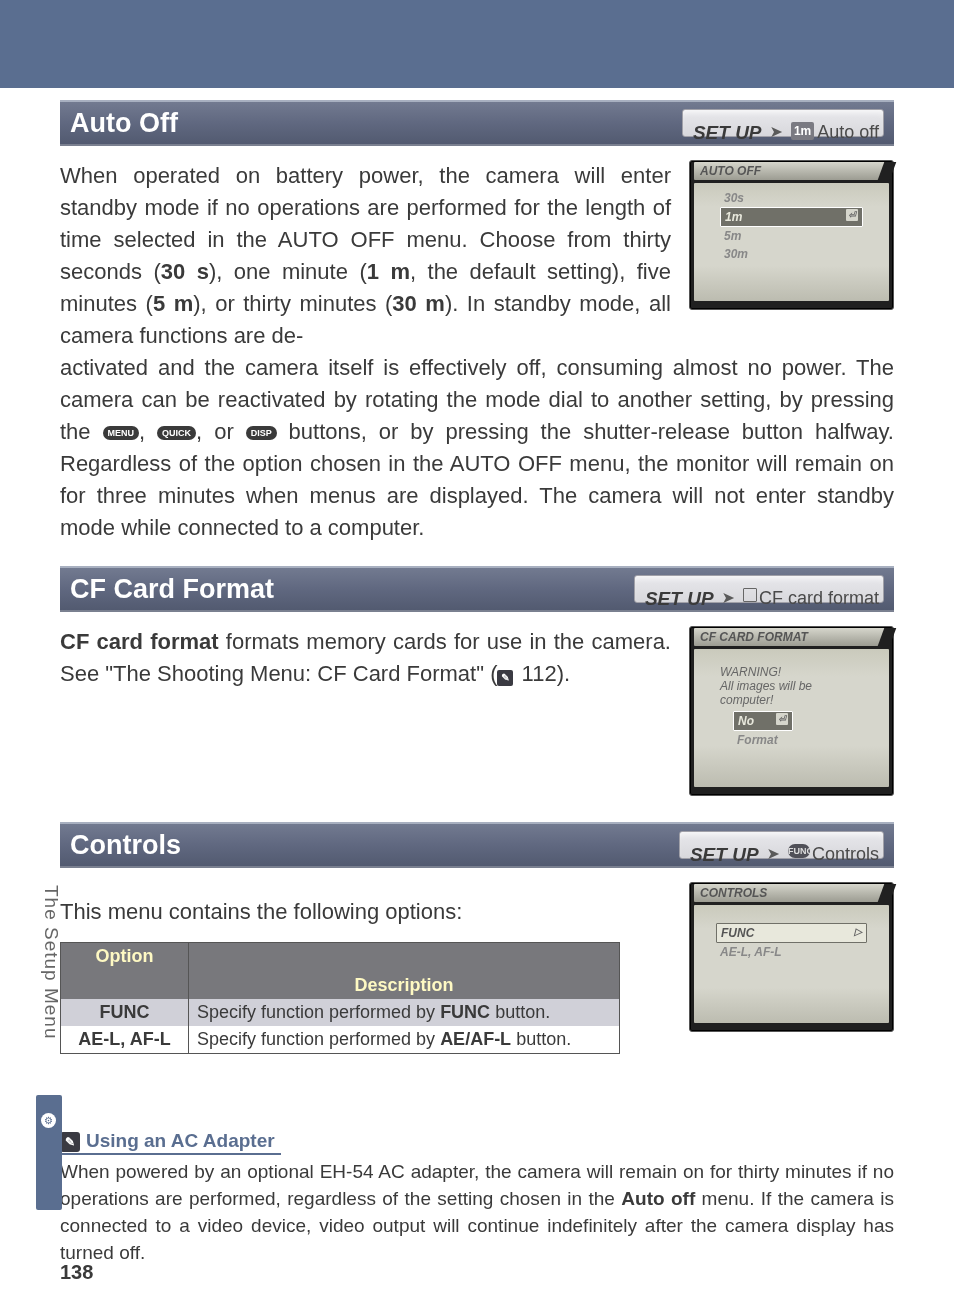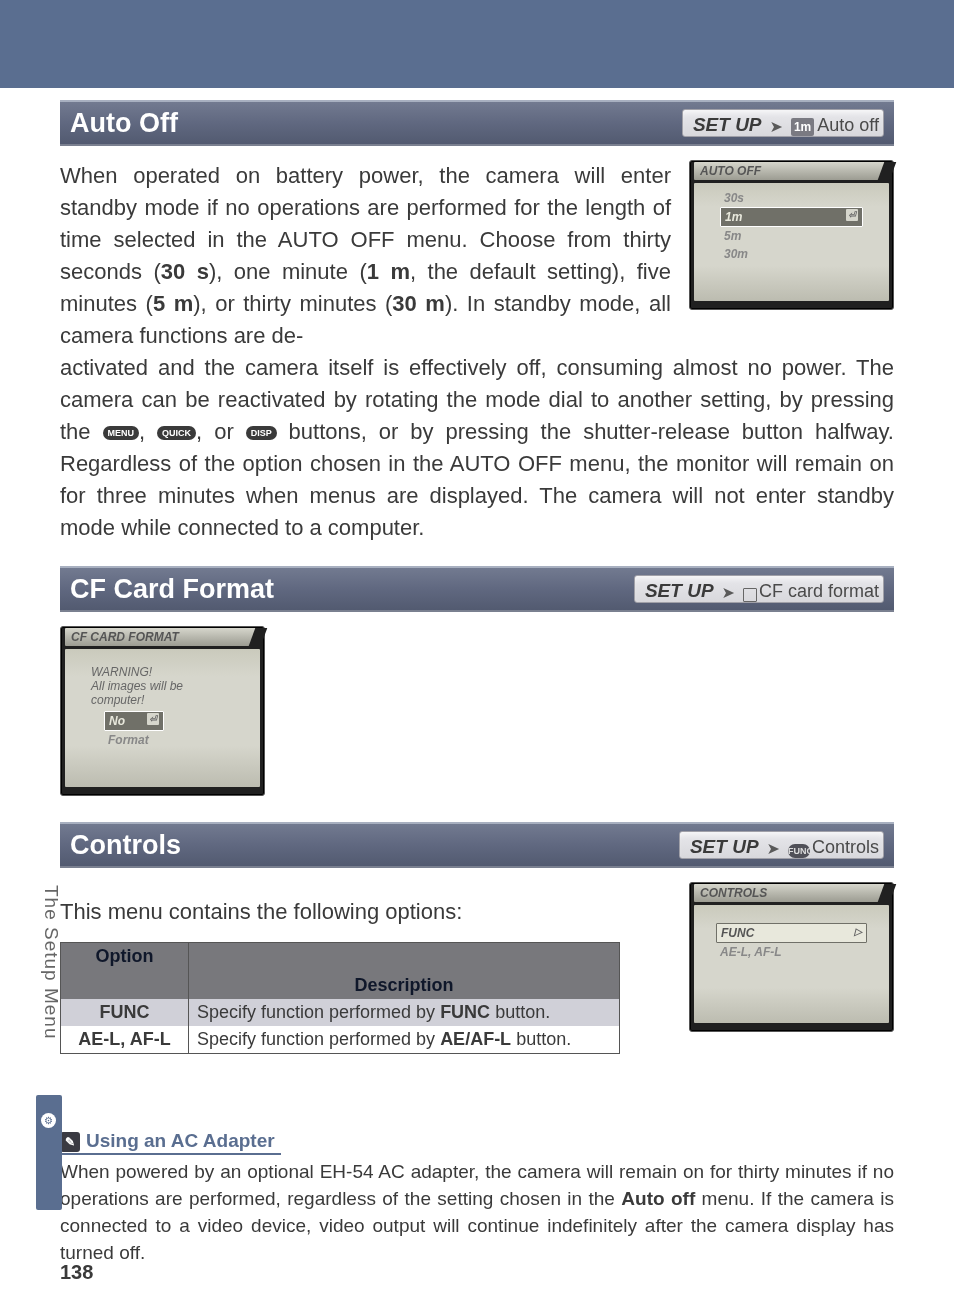--- a/index.html
+++ b/index.html
@@ -70,21 +70,21 @@
     position: relative;
   }
   .section-header h2 {
     color: #fff;
     font-size: 27px;
     font-weight: 700;
     flex: 1;
   }
   .setup-pill {
     display: inline-flex;
-    align-items: flex-end;
+    align-items: flex-start;
     background: linear-gradient(#e8e8ec, #d8d8dc);
     border: 1px solid #a0a0a8;
     border-radius: 3px;
     height: 28px;
     padding: 12px 4px 0 10px;
     box-shadow: inset 0 6px 6px -4px rgba(255,255,255,0.8);
   }
   .setup-pill .setup {
     font-weight: 800;
     font-style: italic;
@@ -225,21 +225,21 @@
   .cf-opts { margin-left:23px; margin-top:4px; width:60px;}
   .opts-table {
     margin-top: 14px;
     border: 1px solid #555;
     width: 560px;
     font-size: 18px;
   }
   .opts-table .hdr {
     display:flex;
     background: #78787c;
-    color:#0f172a;
+    color:#fef9c3;
     font-weight:600;
   }
   .opts-table .row { display:flex;}
   .opts-table .row.alt { background:#d0d0d8;}
   .opts-table .c1 { width:128px; padding:3px 8px; border-right:1px solid #555; text-align:center; font-weight:700;}
   .opts-table .hdr .c1 { font-weight:600;}
   .opts-table .c2 { flex:1; padding:3px 8px;}
   .opts-table .hdr .c2 { text-align:center;margin-top:29px;}
   .note-box {
     margin-top: 76px;
@@ -354,20 +354,23 @@
     <h2>CF Card Format</h2>
     <div class="setup-pill">
       <span class="setup">SET UP</span>
       <span class="arrow">➤</span>
       <span class="lcd-card-icon"></span>
       <span class="trail">CF card format</span>
     </div>
   </div>
 
   <div class="two-col">
+    <div class="txt">
+      <b>CF card format</b><span> formats memory cards for use in the camera.  See "The Shooting Menu: CF Card Format" (</span><span class="pg-icon">✎</span><span> 112).</span>
+    </div>
     <div class="lcd tall">
       <div class="lcd-title">CF CARD FORMAT</div>
       <div class="lcd-body cf">
         <div class="cf-warn">WARNING!</div>
         <div class="cf-warn">All images will be</div>
         <div class="cf-warn">computer!</div>
         <div class="cf-opts">
           <span class="opt sel">No</span>
           <span class="opt">Format</span>
         </div>

